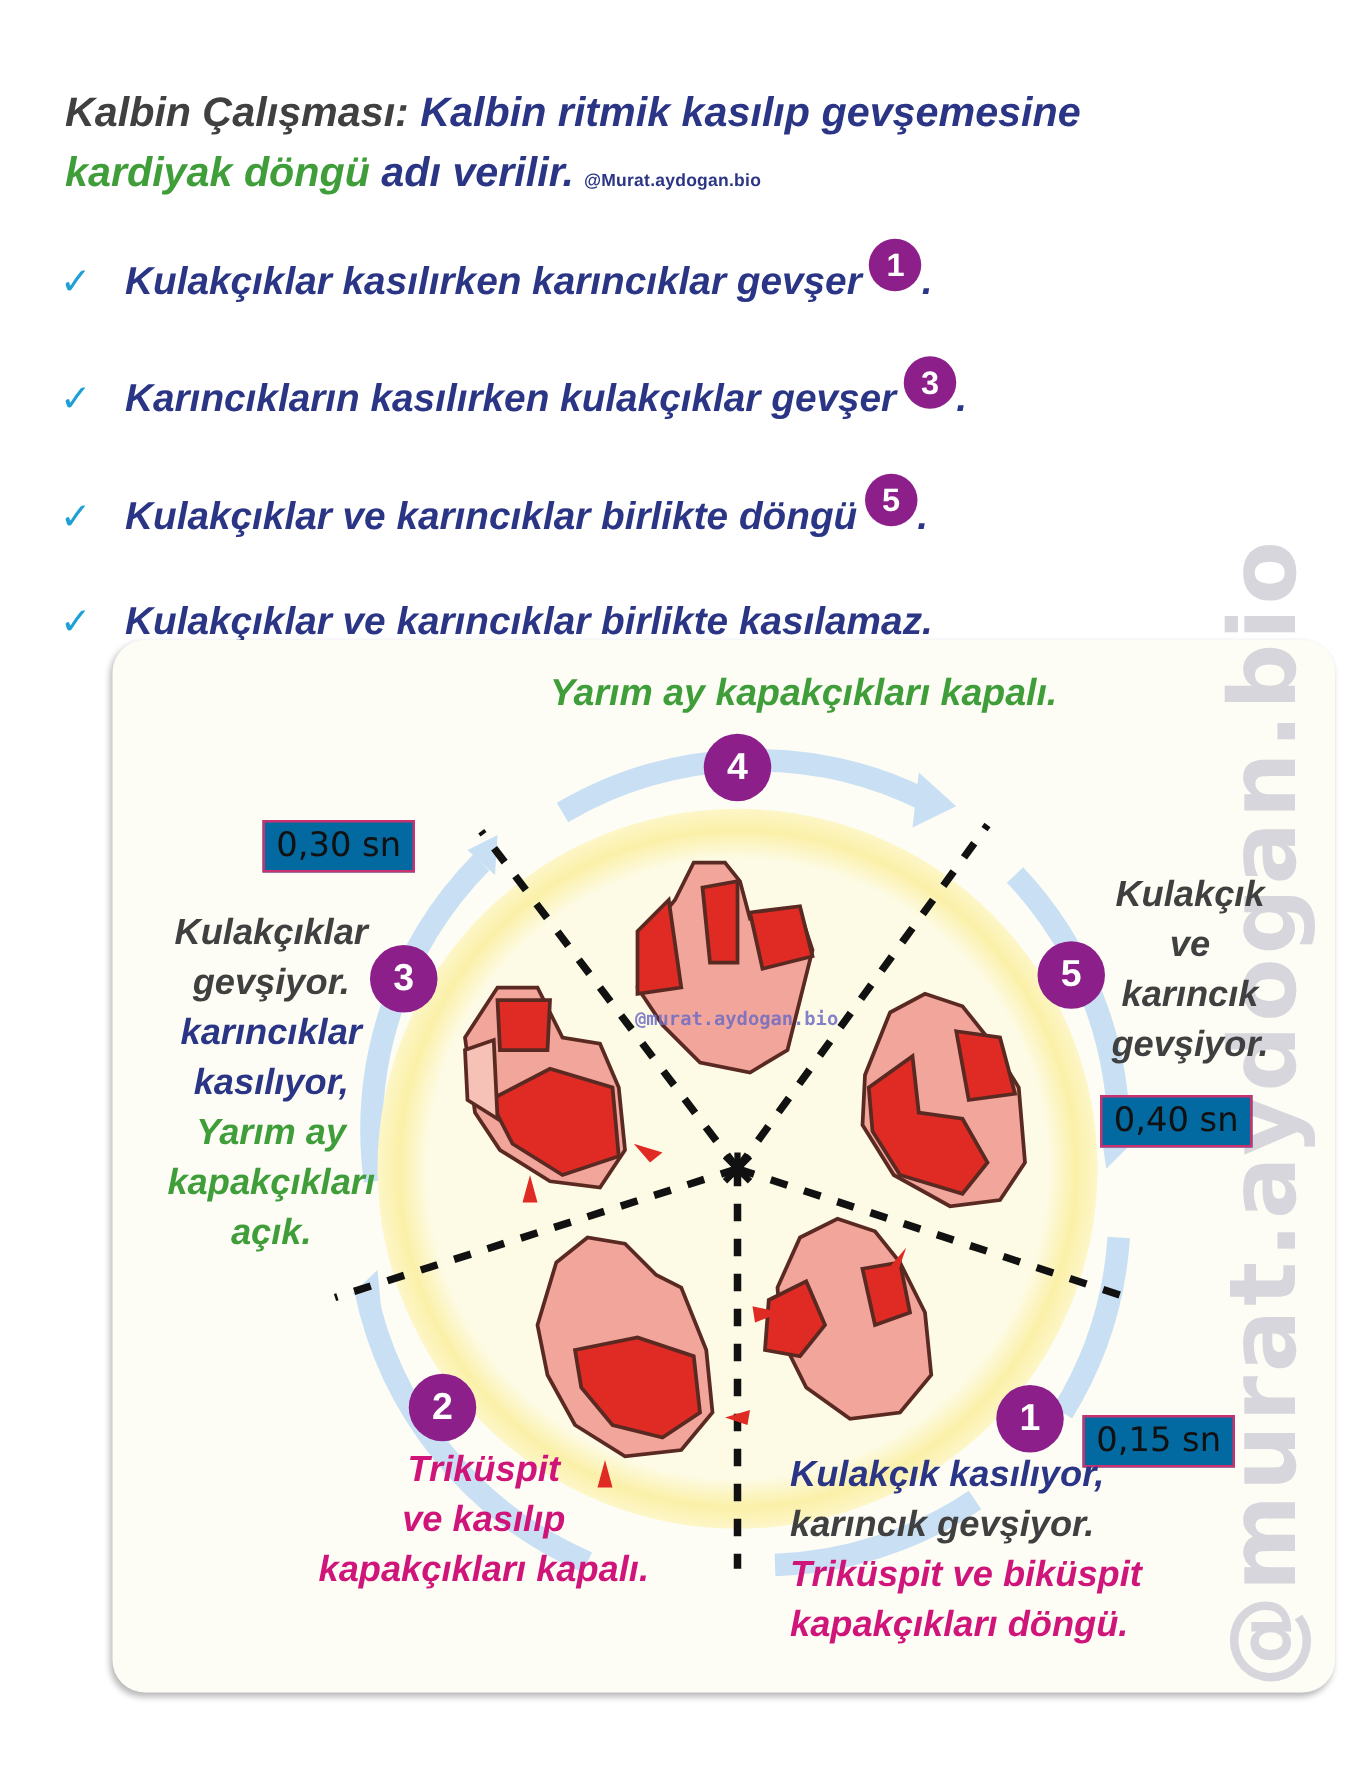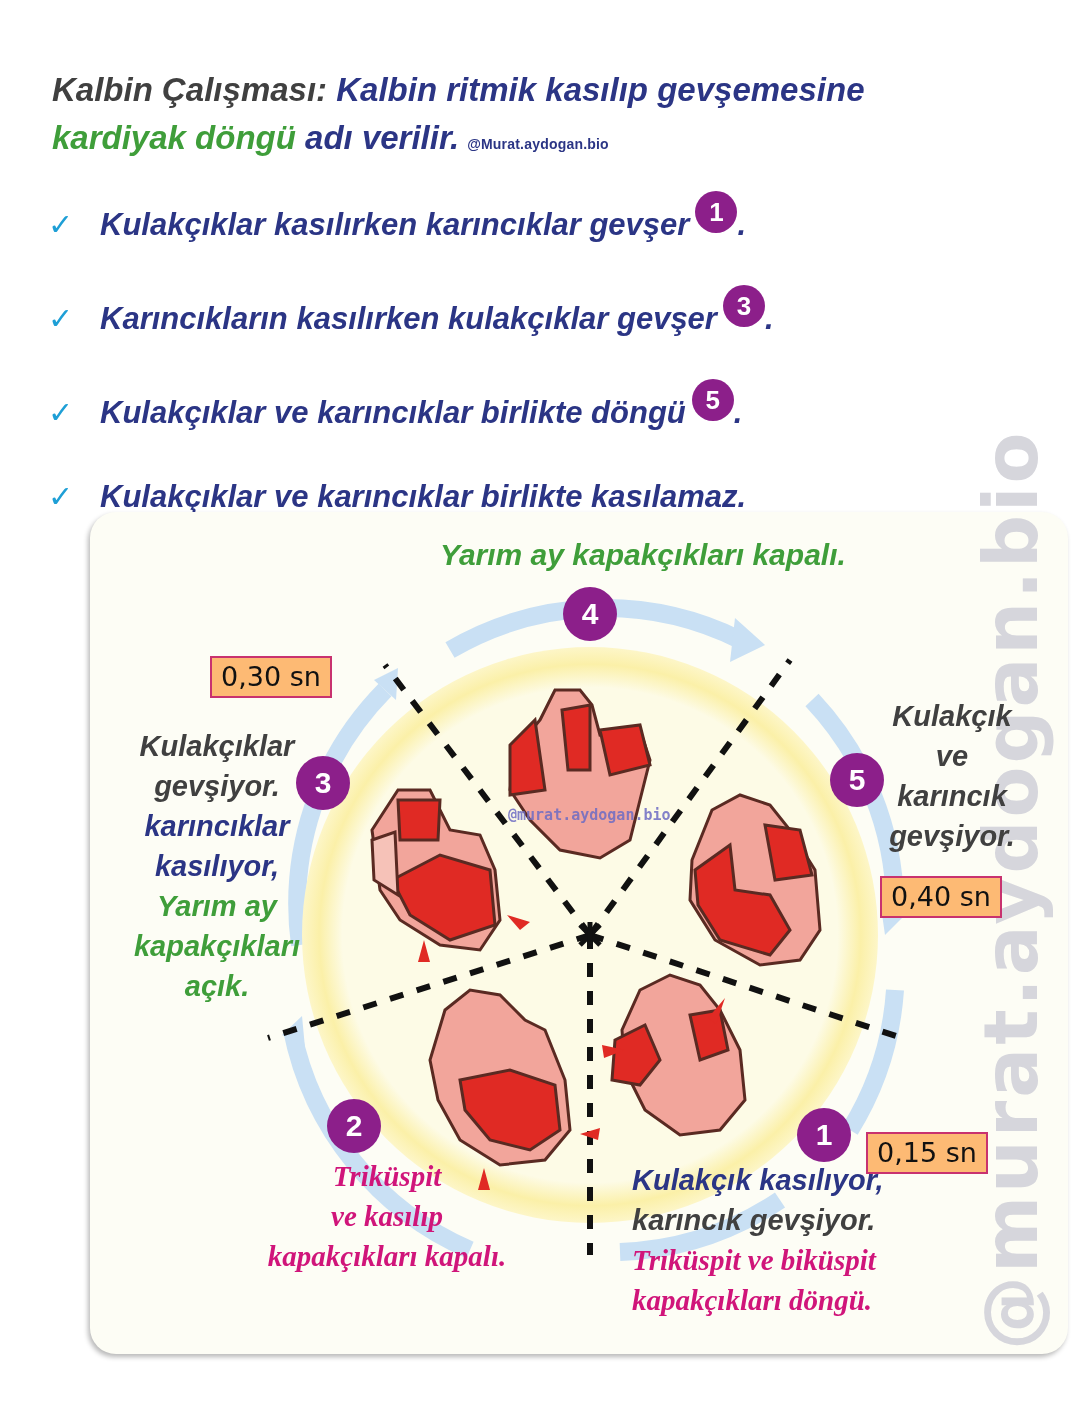--- a/index.html
+++ b/index.html
@@ -2,36 +2,36 @@
 <html><head>
 <meta charset="utf-8">
 <style>
   html, body { margin: 0; padding: 0; background: #ffffff; }
   body { width: 1080px; height: 1426px; position: relative; overflow: hidden;
          font-family: "Liberation Sans", "DejaVu Sans", sans-serif; }
   .bi { font-weight: bold; font-style: italic; }
   .c-blue { color: #404040; }
   .c-navy { color: #2b3585; }
   .c-green { color: #3f9e3a; }
-  .c-magenta { color: #d0157a; font-family: Liberation Serif, serif; }
+  .c-magenta { color: #d0157a; }
   .header { position: absolute; left: 52px; top: 66px; width: 980px; font-size: 33px; line-height: 48px; }
   .credit { font-size: 14px; font-style: normal; font-weight: bold; color: #2b3585; margin-left: 8px; letter-spacing: 0.2px; }
   .bullets { position: absolute; left: 48px; top: 175px; width: 980px; }
   .bullet { position: relative; height: 78px; font-size: 31px; line-height: 48px; margin-top: 16px; }
   .bullet .check { display: inline-block; width: 52px; color: #1e9fd6; font-style: normal; font-weight: normal; font-size: 30px; }
   .badge { display: inline-flex; align-items: center; justify-content: center; width: 42px; height: 42px; border-radius: 50%;
            background: #8c1f8a; color: #fff; font-style: normal; font-weight: bold; font-size: 26px; vertical-align: 14px; margin-left: 6px; }
   .card { position: absolute; left: 90px; top: 512px; width: 978px; height: 842px; background: #fdfdf5; border-radius: 26px;
           box-shadow: -2px 3px 5px rgba(0,0,0,0.28); }
   .diagram { position: absolute; left: 0; top: 0; }
   .title4 { position: absolute; left: 412px; top: 538px; font-size: 30px; margin-left: 28px; }
   .abs { position: absolute; }
   .num-badge { position: absolute; width: 54px; height: 54px; border-radius: 50%; background: #8c1f8a; color: #fff;
                display: flex; align-items: center; justify-content: center; font-weight: bold; font-size: 30px; }
-  .time-box { position: absolute; border: 2px solid #c8326f; background: #fdba74; color: #111; font-size: 27px;
+  .time-box { position: absolute; border: 2px solid #c8326f; background: #0369a1; color: #111; font-size: 27px;
               font-family: "DejaVu Sans", sans-serif; padding: 0 9px; height: 38px; line-height: 38px; }
   .center { text-align: center; }
   .lbl { font-size: 29px; line-height: 40px; }
   .watermark { position: absolute; left: 968px; top: 1350px; transform-origin: 0 0; transform: rotate(-90deg);
                font-size: 74px; font-weight: bold; color: #d6d6dc; letter-spacing: 3px; white-space: nowrap;
                font-family: "DejaVu Sans", sans-serif; }
   .inner-credit { position: absolute; left: 508px; top: 806px; font-size: 15px; font-weight: bold; color: #6e6cc4;
                   font-family: "DejaVu Sans Mono", monospace; opacity: 0.85; }
 </style>
 </head>

